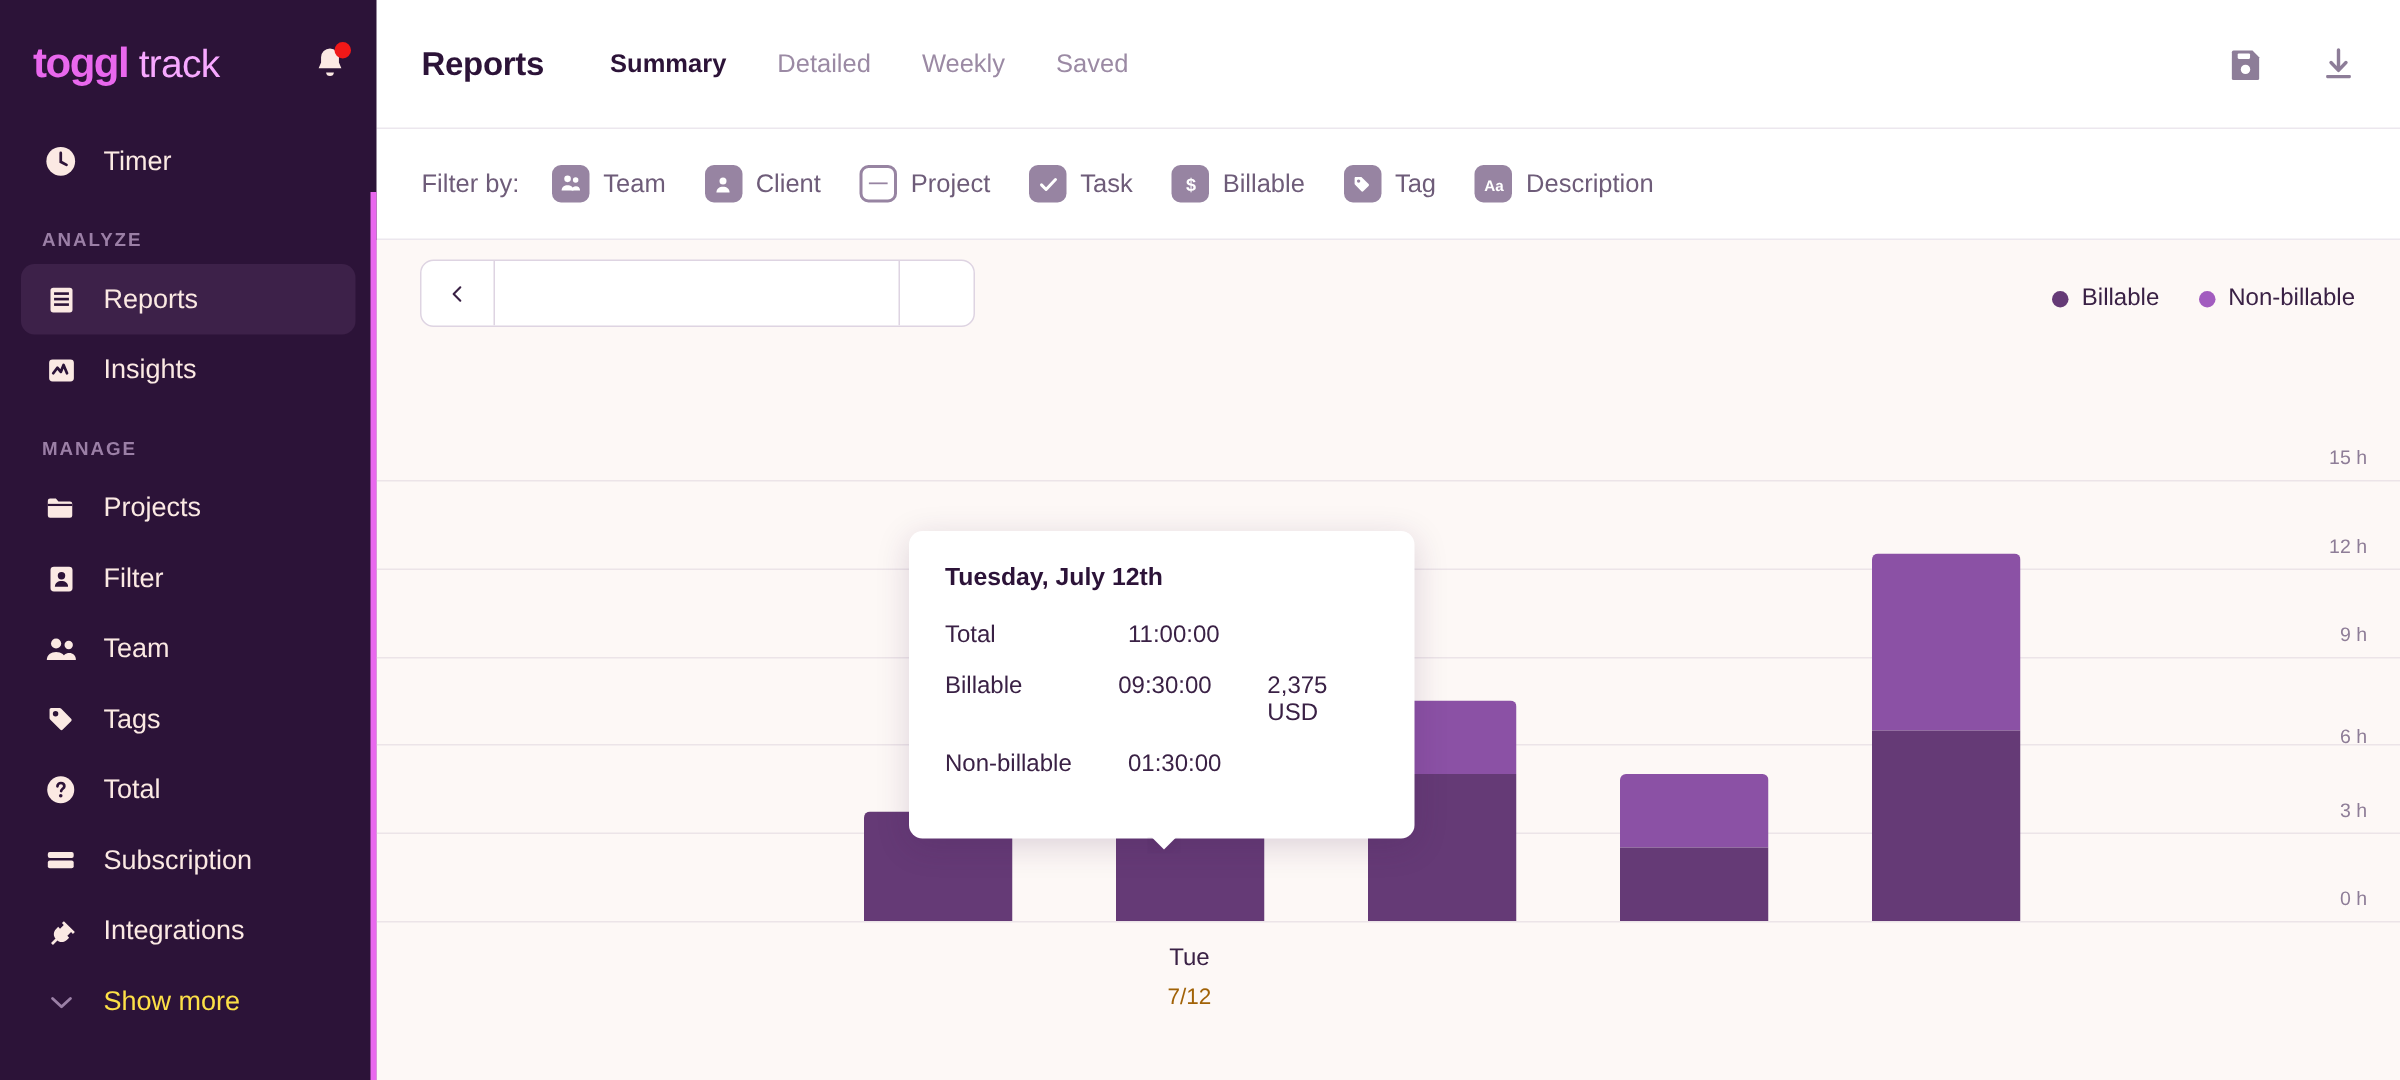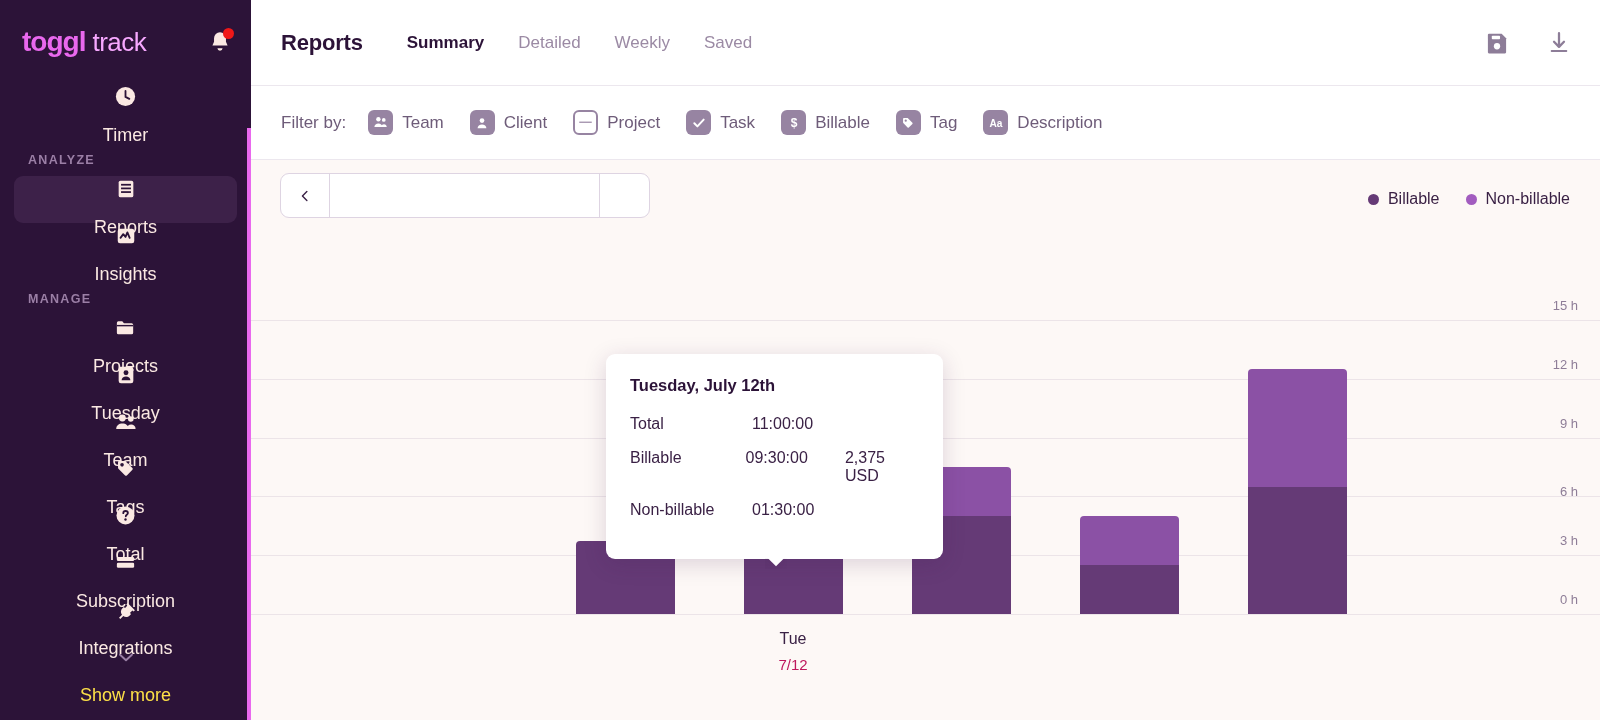--- a/index.html
+++ b/index.html
@@ -67,21 +67,20 @@
     display: flex;
     align-items: center;
     gap: 16px;
     height: 47px;
     margin: 0 14px;
     padding: 0 14px;
     border-radius: 9px;
     color: #fbe9e3;
     font-size: 18px;
     cursor: pointer;
-    flex-direction: column;
   }
   .nav-item.active { background: #3d2149; }
   .nav-item.dim { color: #fde047; }
   .nav-icon {
     width: 25px; height: 25px;
     display: flex; align-items: center; justify-content: center;
     flex: 0 0 25px;
   }
   .nav-icon svg { display: block; }
   .section-label {
@@ -204,21 +203,21 @@
   }
   .seg-nonbillable { background: #8b51a5; width: 100%; }
   .seg-billable { background: #653a76; width: 100%; }
   .xlabel {
     position: absolute;
     text-align: center;
     font-size: 16px;
     color: #3a2145;
     line-height: 26px;
   }
-  .xlabel .sub { color: #be185d; font-size: 15px; }
+  .xlabel .sub { color: #a16207; font-size: 15px; }
 
   
   .tooltip {
     position: absolute;
     left: 355px; top: 194px;
     width: 337px;
     background: #fff;
     border-radius: 9px;
     box-shadow: 0 5px 22px rgba(60, 25, 75, 0.17);
     padding: 22px 24px 24px 24px;
@@ -314,21 +313,21 @@
     </div>
 
     <div class="nav-item">
       <span class="nav-icon">
         <svg width="22" height="22" viewBox="0 0 24 24">
             <rect x="4" y="3" width="16" height="18" rx="2.5" fill="#fbe9e3"></rect>
             <circle cx="12" cy="9.6" r="2.7" fill="#2c1338"></circle>
             <path d="M7.2 17.6c0-2.7 2.2-4.1 4.8-4.1s4.8 1.4 4.8 4.1z" fill="#2c1338"></path>
           </svg>
       </span>
-      <span>Tuesday</span>
+      <span>Filter</span>
     </div>
 
     <div class="nav-item">
       <span class="nav-icon">
         <svg width="24" height="24" viewBox="0 0 24 24" fill="#fbe9e3">
             <circle cx="8.4" cy="8" r="3.4"></circle>
             <path d="M2.2 19c0-3.5 2.8-5.4 6.2-5.4s6.2 1.9 6.2 5.4z"></path>
             <circle cx="16.8" cy="9" r="2.8"></circle>
             <path d="M12.6 19c0-3 2.1-4.6 4.6-4.6 2.4 0 4.4 1.6 4.4 4.6z"></path>
           </svg>

